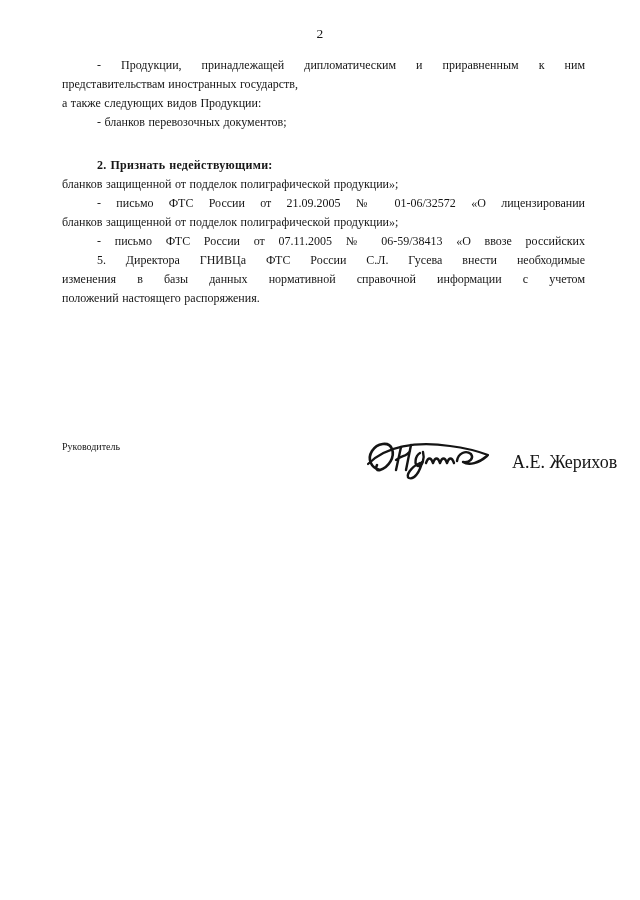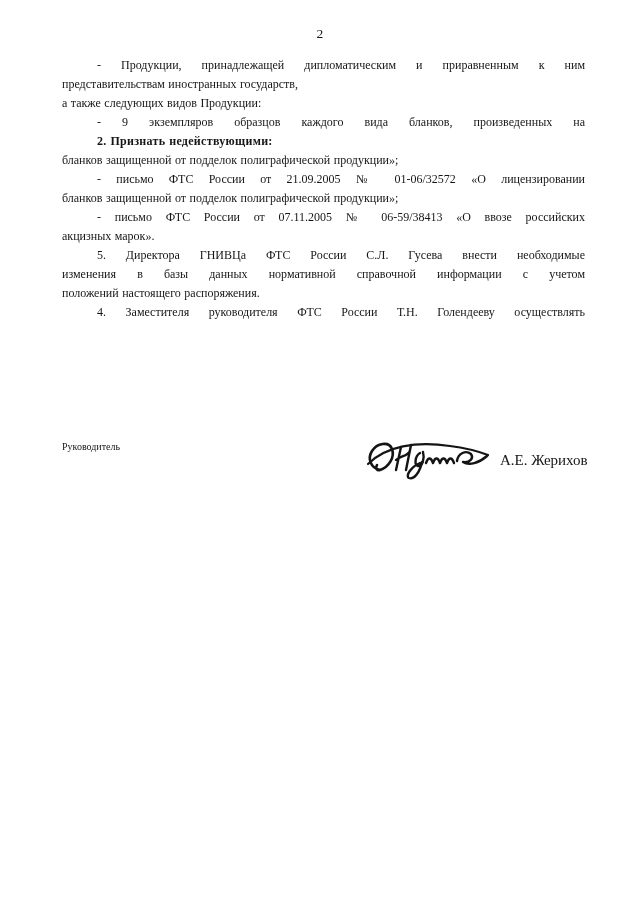--- a/index.html
+++ b/index.html
@@ -39,34 +39,34 @@
     white-space: normal;
     word-spacing: 0.5px;
   }
   .ln.ind { text-indent: 35px; }
   .ln.just {
     text-align: justify;
     text-align-last: justify;
     -moz-text-align-last: justify;
     text-justify: inter-word;
   }
-  .ln.bold { font-weight: bold; letter-spacing: 0.3px; }
+  .ln.bold { font-weight: bold; letter-spacing: 0.3px; margin-top: 24px; }
   .sig-title {
     position: absolute;
     left: 62px;
     top: 437px;
     width: 300px;
     font-size: 10px;
     line-height: 19.5px;
   }
   .sig-name {
     position: absolute;
-    left: 500px;
+    left: 512px;
     top: 452px;
-    font-size: 15px;
+    font-size: 18px;
     white-space: nowrap;
     font-family: Liberation Serif, serif;
   }
   .sig-scribble {
     position: absolute;
     left: 364px;
     top: 434px;
     width: 128px;
     height: 50px;
   }
@@ -76,31 +76,29 @@
 <body>
 
 <div class="page">
 
   <div class="pagenum">2</div>
 
   <div class="doc">
     <div class="ln ind just">- Продукции, принадлежащей дипломатическим и приравненным к ним</div>
     <div class="ln">представительствам иностранных государств,</div>
     <div class="ln">а также следующих видов Продукции:</div>
-    <div class="ln ind just">- 9 экземпляров образцов каждого вида бланков, произведенных на</div>
+    <div class="ln ind">- бланков перевозочных документов;</div>
     <div class="ln ind bold">2. Признать недействующими:</div>
     <div class="ln">бланков защищенной от подделок полиграфической продукции»;</div>
     <div class="ln ind just">- письмо ФТС России от 21.09.2005 № 01-06/32572 «О лицензировании</div>
     <div class="ln">бланков защищенной от подделок полиграфической продукции»;</div>
     <div class="ln ind just">- письмо ФТС России от 07.11.2005 № 06-59/38413 «О ввозе российских</div>
-    <div class="ln">акцизных марок».</div>
     <div class="ln ind just">5. Директора ГНИВЦа ФТС России С.Л. Гусева внести необходимые</div>
     <div class="ln just">изменения в базы данных нормативной справочной информации с учетом</div>
     <div class="ln">положений настоящего распоряжения.</div>
-    <div class="ln ind just">4. Заместителя руководителя ФТС России Т.Н. Голендееву осуществлять</div>
   </div>
 
   <div class="sig-title">
     <div>Руководитель</div>
   </div>
 
   <div class="sig-scribble">
     <svg width="128" height="50" viewBox="0 0 128 50" fill="none" xmlns="http://www.w3.org/2000/svg">
       <g stroke="#141414" stroke-linecap="round" stroke-linejoin="round" fill="none">
 

